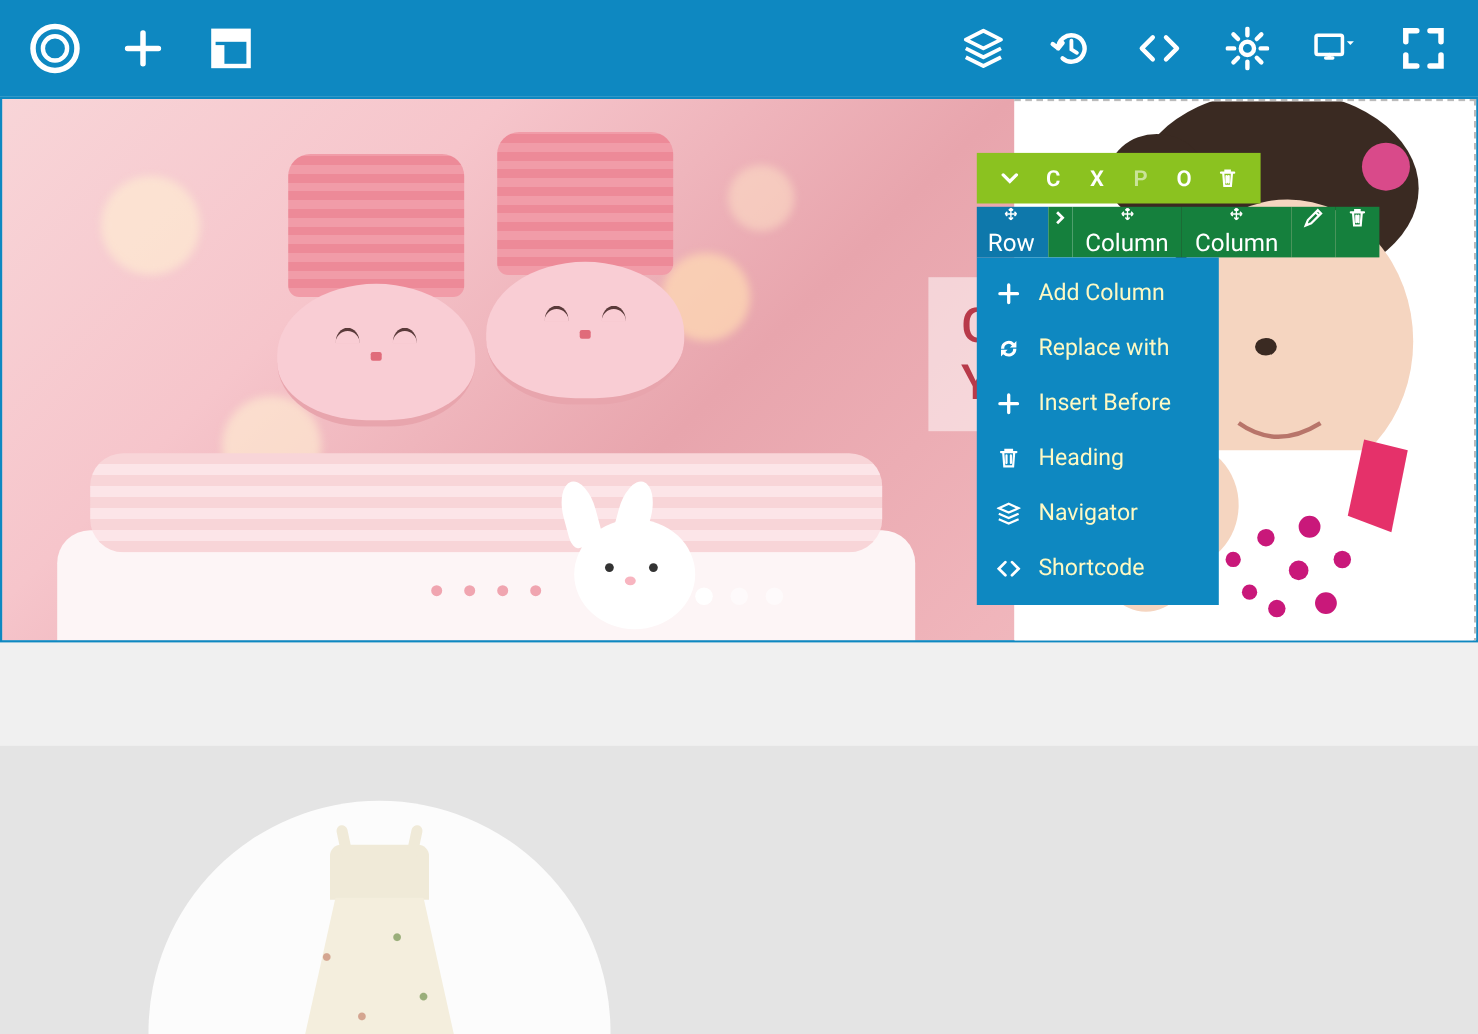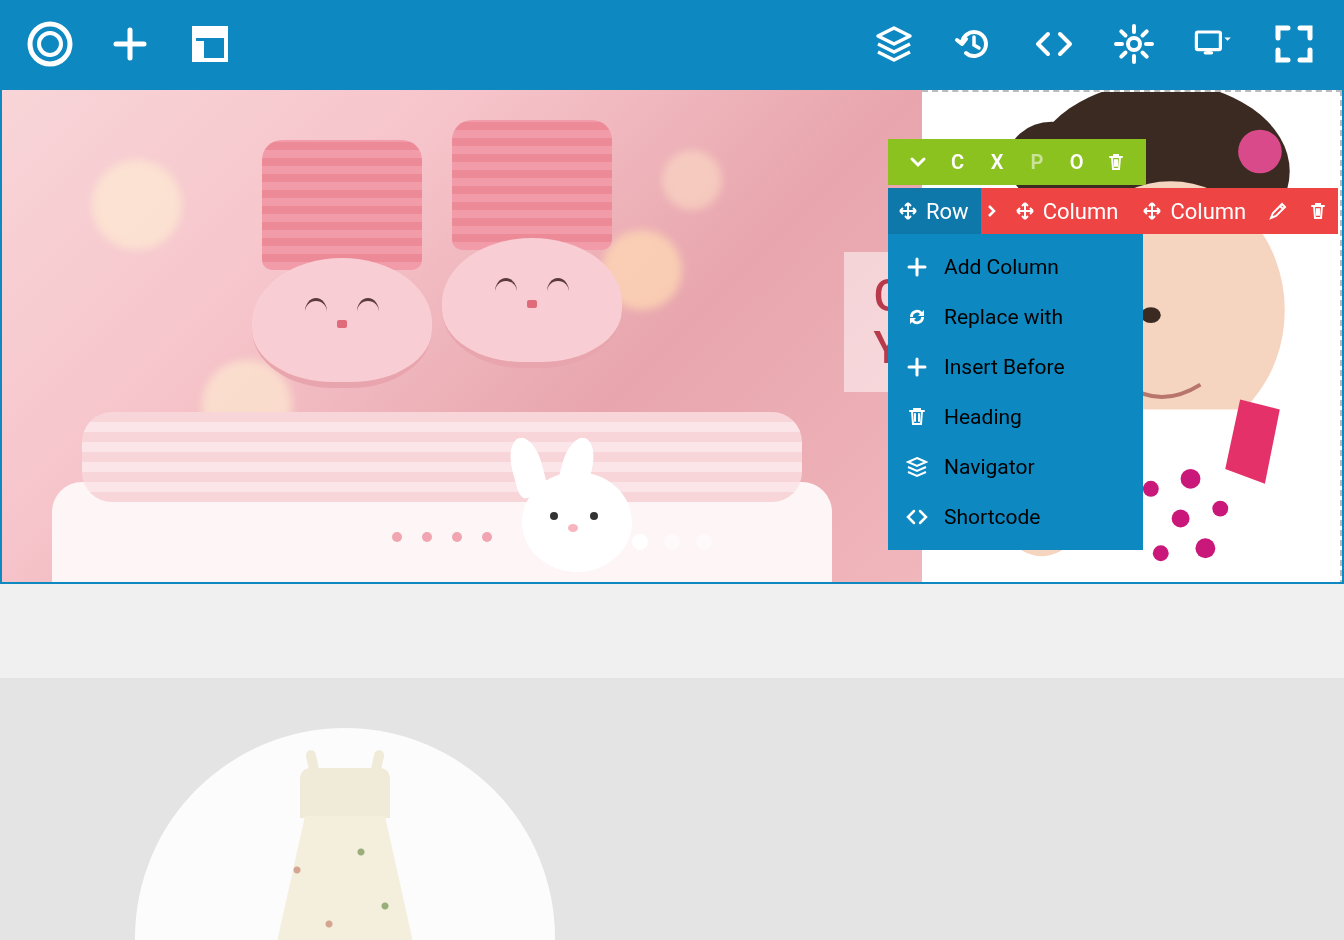--- a/index.html
+++ b/index.html
@@ -56,26 +56,26 @@
 .child-panel { position: absolute; right: 0; top: 0; width: 420px; height: 496px; background: #fff; border: 2px dashed #bbb; border-left: none; overflow: hidden; }
 .child-svg { width: 100%; height: 100%; }
 
 
 .green-bar { position: absolute; top: 51px; left: 888px; width: 258px; height: 46px; background: #8bc220; display: flex; align-items: center; color: #fff; padding: 0 10px; }
 .green-bar .gb-item { width: 40px; height: 46px; display: flex; align-items: center; justify-content: center; cursor: pointer; font-size: 20px; font-weight: 600; }
 .green-bar .gb-item.faded { opacity: 0.55; }
 
 
 .crumb-bar { position: absolute; top: 100px; left: 888px; display: flex; align-items: center; color: #fff; height: 46px; }
-.crumb-seg { background: #0e78ab; display: flex; align-items: center; gap: 8px; padding: 0 12px; height: 46px; font-size: 22px; cursor: pointer; }
-.crumb-seg.dark { background: #ef4444; }
+.crumb-seg { background: #0e78ab; display: flex; align-items: center; gap: 8px; padding: 0 12px; height: 46px; font-size: 22px; cursor: pointer; flex-direction: column; }
+.crumb-seg.dark { background: #15803d; }
 .crumb-seg.first { padding-left: 10px; }
 
 
-.dropdown { position: absolute; top: 146px; left: 888px; width: 255px; background: #0e88c1; color: #000000; padding: 8px 0; }
+.dropdown { position: absolute; top: 146px; left: 888px; width: 220px; background: #0e88c1; color: #fef9c3; padding: 8px 0; }
 .dd-item { display: flex; align-items: center; gap: 16px; padding: 13px 18px; font-size: 21px; cursor: pointer; }
 .dd-item svg, .dd-item .icon-box { width: 22px; height: 22px; flex-shrink: 0; }
 
 
 .product-area { position: absolute; top: 590px; left: 0; width: 100%; height: 340px; background: #e4e4e4; }
 .product-circle { position: absolute; left: 135px; top: 50px; width: 420px; height: 420px; background: #fcfcfc; border-radius: 50%; }
 .dress { position: absolute; left: 265px; top: 90px; width: 160px; height: 240px; }
 .dress-top { width: 90px; height: 50px; margin: 0 auto; border-radius: 10px 10px 0 0; background: #f0ead8; position: relative; }
 .dress-strap1 { position: absolute; left: 8px; top: -18px; width: 10px; height: 30px; background: #f0ead8; border-radius: 5px; transform: rotate(-12deg); }
 .dress-strap2 { position: absolute; right: 8px; top: -18px; width: 10px; height: 30px; background: #f0ead8; border-radius: 5px; transform: rotate(12deg); }

